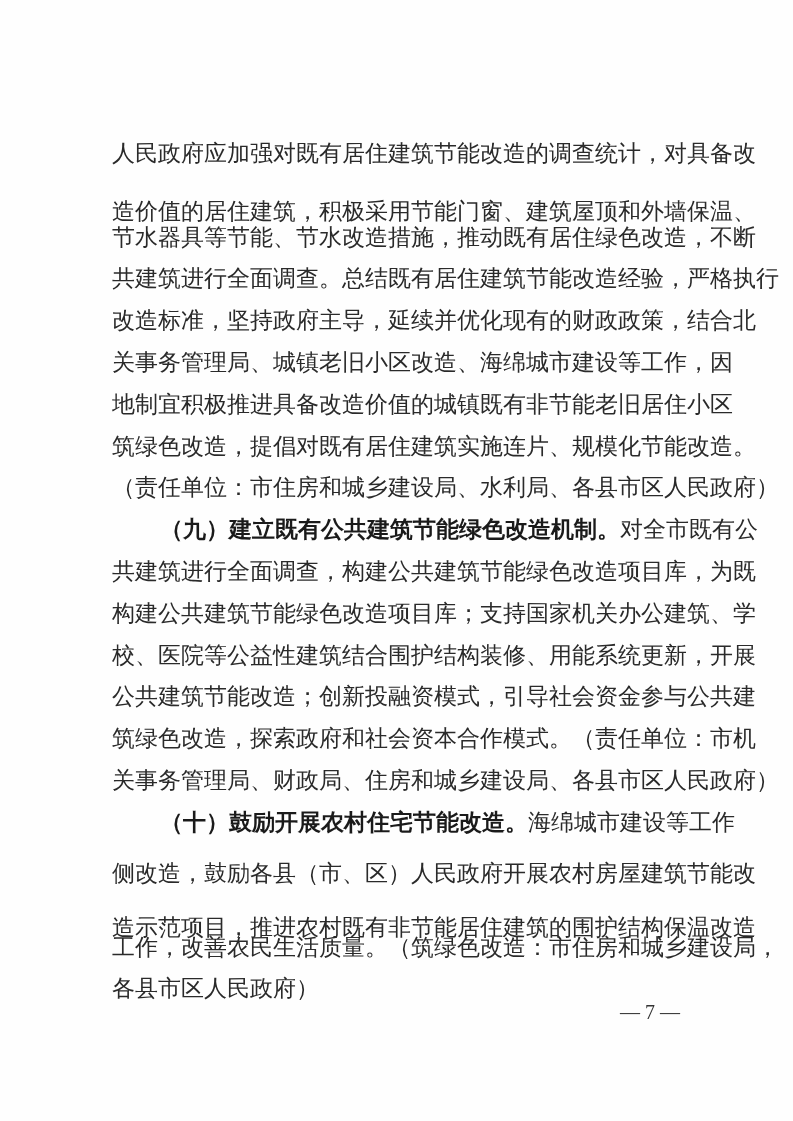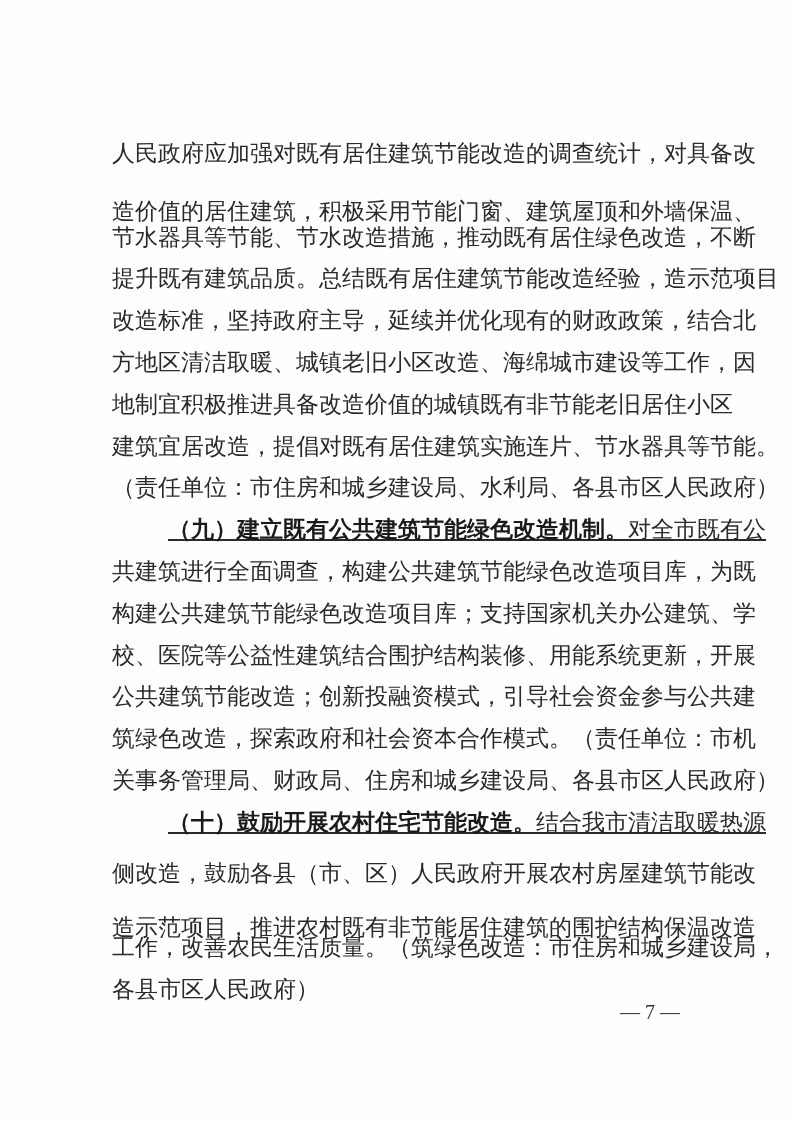--- a/index.html
+++ b/index.html
@@ -14,62 +14,62 @@
     position: absolute;
     left: 112px;
     width: 582px;
     height: 30px;
     font-size: 23px;
     line-height: 30px;
     white-space: nowrap;
     text-align: justify;
     text-align-last: justify;
   }
-  .line.indent { left: 168px; width: 534px; text-decoration: underline; }
-  .line.last { text-align-last: left; }
+  .line.indent { left: 160px; width: 534px; }
+  .line.last { text-align-last: left; font-family: Liberation Serif, serif; }
   .line .b { font-weight: bold; color: #1a1a1a; }
   .pagenum {
     position: absolute;
     left: 612px; top: 998px;
     width: 76px; height: 28px;
     font-size: 20px; line-height: 28px;
     text-align: center;
     color: #333;
     font-family: "Liberation Serif", serif;
   }
 </style>
 </head>
 <body>
 
 <div class="page">
 
   <div>
     <div class="line" style="top:138px">人民政府应加强对既有居住建筑节能改造的调查统计，对具备改</div>
     <div class="line" style="top:196px">造价值的居住建筑，积极采用节能门窗、建筑屋顶和外墙保温、</div>
     <div class="line" style="top:222px">节水器具等节能、节水改造措施，推动既有居住绿色改造，不断</div>
-    <div class="line" style="top:263px">提升既有建筑品质。总结既有居住建筑节能改造经验，造示范项目</div>
+    <div class="line" style="top:263px">共建筑进行全面调查。总结既有居住建筑节能改造经验，严格执行</div>
     <div class="line" style="top:305px">改造标准，坚持政府主导，延续并优化现有的财政政策，结合北</div>
-    <div class="line" style="top:347px">方地区清洁取暖、城镇老旧小区改造、海绵城市建设等工作，因</div>
+    <div class="line" style="top:347px">关事务管理局、城镇老旧小区改造、海绵城市建设等工作，因</div>
     <div class="line" style="top:389px">地制宜积极推进具备改造价值的城镇既有非节能老旧居住小区</div>
-    <div class="line" style="top:431px">建筑宜居改造，提倡对既有居住建筑实施连片、节水器具等节能。</div>
+    <div class="line" style="top:431px">筑绿色改造，提倡对既有居住建筑实施连片、规模化节能改造。</div>
     <div class="line" style="top:472px">（责任单位：市住房和城乡建设局、水利局、各县市区人民政府）</div>
   </div>
 
   <div>
     <div class="line indent" style="top:514px"><span class="b">（九）建立既有公共建筑节能绿色改造机制。</span><span>对全市既有公</span></div>
     <div class="line" style="top:556px">共建筑进行全面调查，构建公共建筑节能绿色改造项目库，为既</div>
     <div class="line" style="top:598px">构建公共建筑节能绿色改造项目库；支持国家机关办公建筑、学</div>
     <div class="line" style="top:640px">校、医院等公益性建筑结合围护结构装修、用能系统更新，开展</div>
     <div class="line" style="top:681px">公共建筑节能改造；创新投融资模式，引导社会资金参与公共建</div>
     <div class="line" style="top:723px">筑绿色改造，探索政府和社会资本合作模式。（责任单位：市机</div>
     <div class="line" style="top:765px">关事务管理局、财政局、住房和城乡建设局、各县市区人民政府）</div>
   </div>
 
   <div>
-    <div class="line indent" style="top:807px"><span class="b">（十）鼓励开展农村住宅节能改造。</span><span>结合我市清洁取暖热源</span></div>
+    <div class="line indent" style="top:807px"><span class="b">（十）鼓励开展农村住宅节能改造。</span><span>海绵城市建设等工作</span></div>
     <div class="line" style="top:858px">侧改造，鼓励各县（市、区）人民政府开展农村房屋建筑节能改</div>
     <div class="line" style="top:912px">造示范项目，推进农村既有非节能居住建筑的围护结构保温改造</div>
     <div class="line" style="top:932px">工作，改善农民生活质量。（筑绿色改造：市住房和城乡建设局，</div>
     <div class="line last" style="top:974px">各县市区人民政府）</div>
   </div>
 
   <div class="pagenum">— 7 —</div>
 </div>
 
 </body></html>

